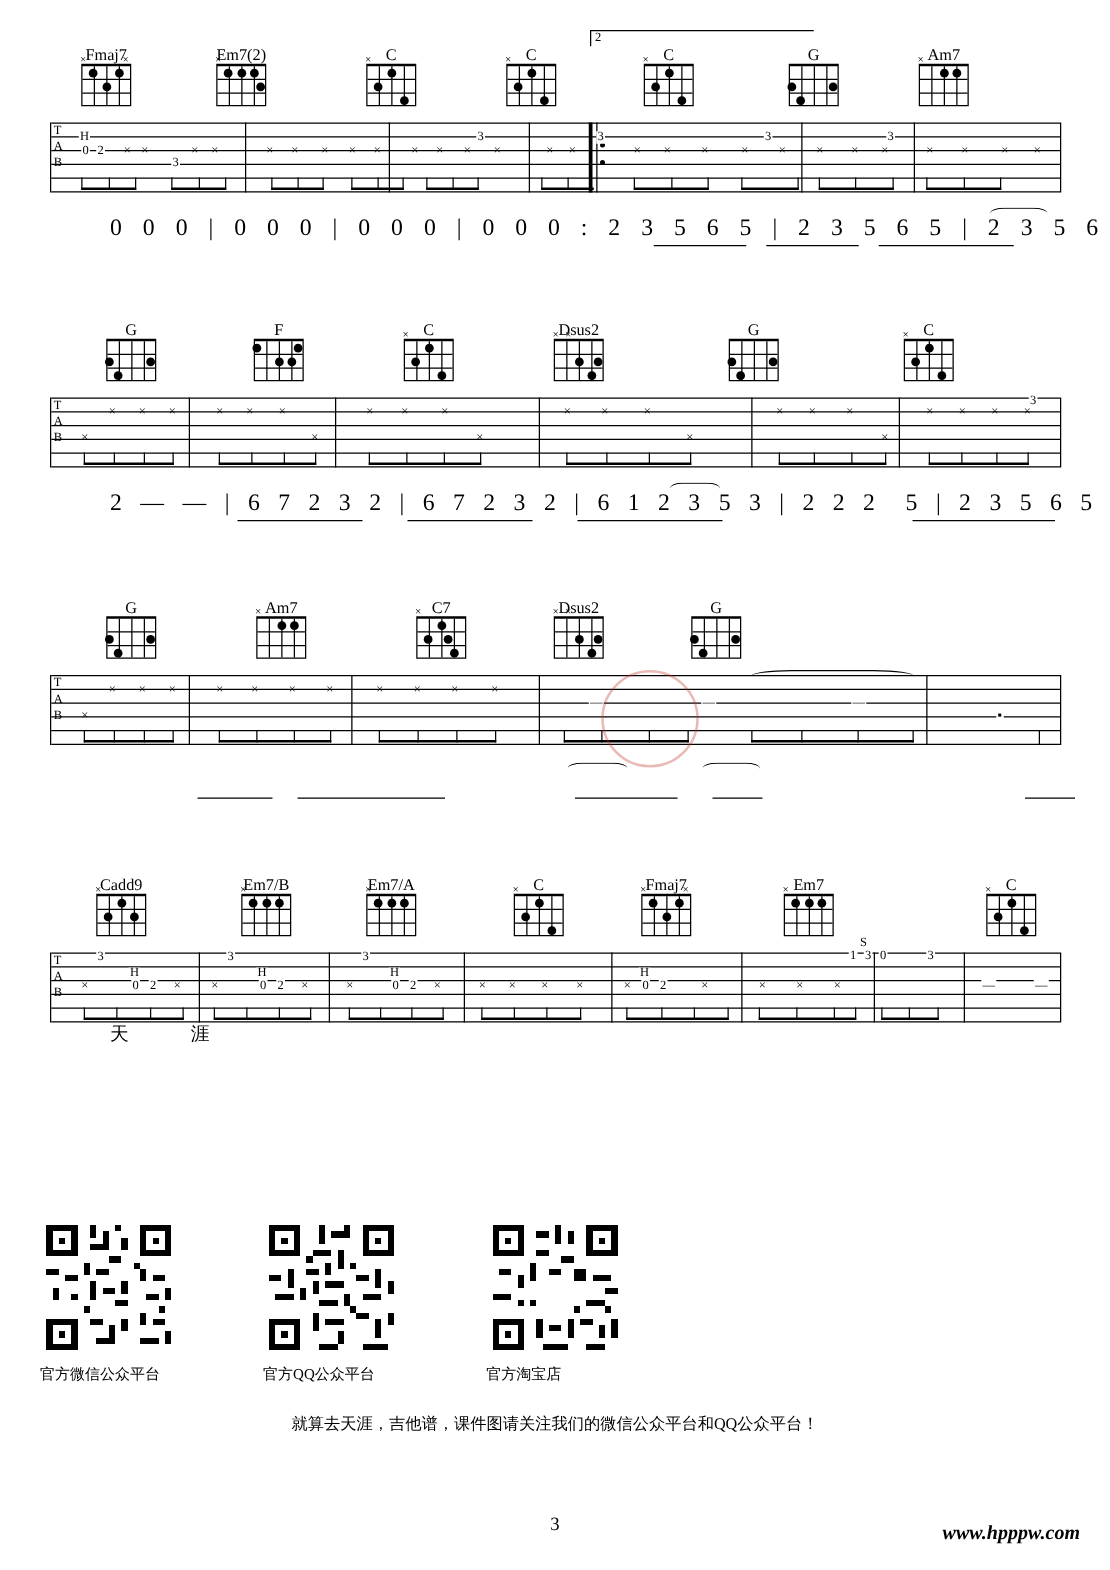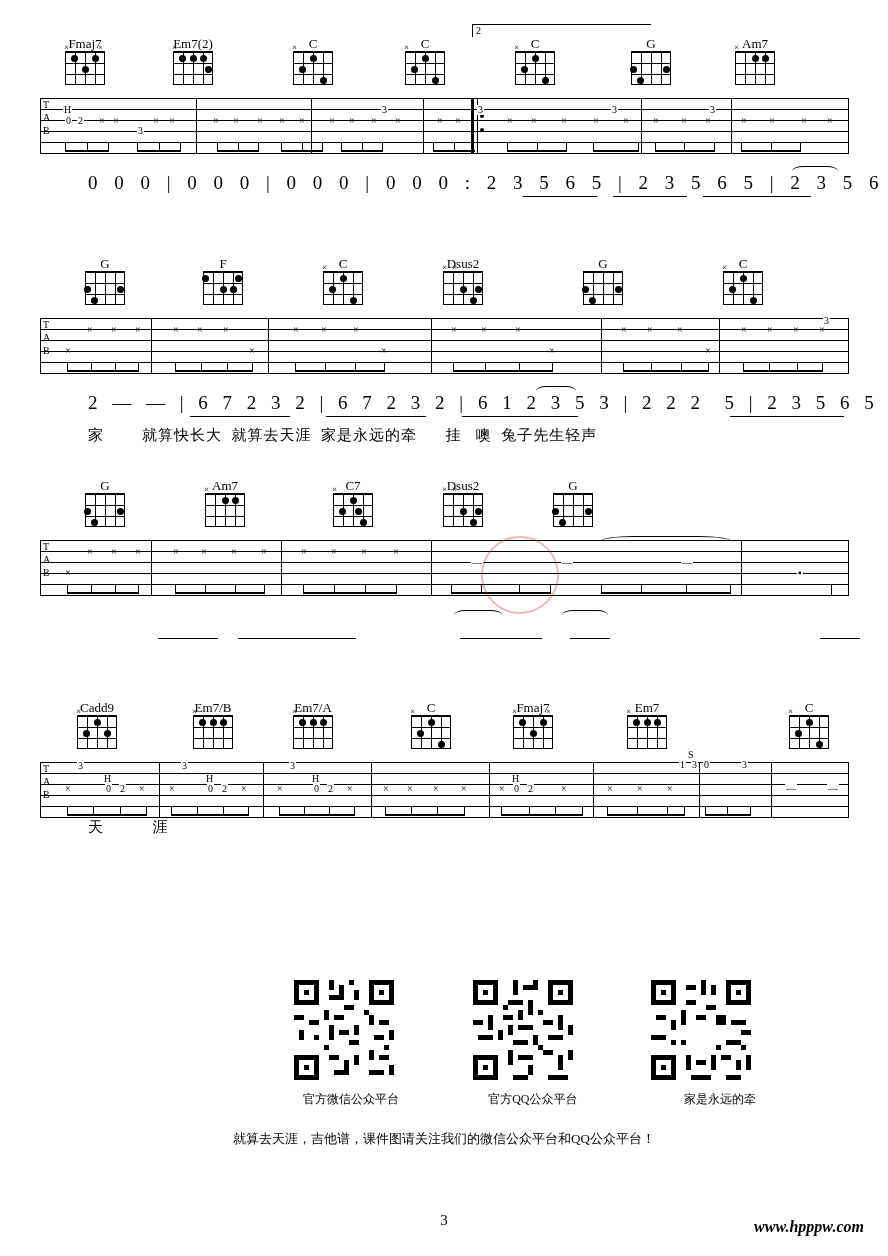--- a/index.html
+++ b/index.html
@@ -38,21 +38,21 @@
 
   .repeat-open{position:absolute;top:0;height:56px;}
   .repeat-open .thick{position:absolute;left:0;top:0;width:3px;height:56px;background:#000;}
   .repeat-open .thin{position:absolute;left:6px;top:0;width:1px;height:56px;background:#000;}
   .repeat-open .rd{position:absolute;left:9px;width:4px;height:4px;border-radius:50%;background:#000;}
 
   .volta{position:absolute;border-left:1px solid #000;border-top:1px solid #000;height:12px;}
   .volta .lb{position:absolute;left:3px;top:0px;font-size:10px;font-family:"Liberation Serif",serif;}
 
   
-  .qrwrap{position:absolute;left:0;top:975px;width:788px;text-align:right;}
+  .qrwrap{position:absolute;left:0;top:975px;width:788px;text-align:left;}
   .qr{display:inline-block;width:110px;margin:0 32px;vertical-align:top;}
   .qrimg{width:110px;height:110px;position:relative;background:#fff;}
   .qrcap{font-size:12px;font-family:"Liberation Serif",serif;margin-top:6px;color:#000;}
   .notice{position:absolute;left:0;top:1130px;width:888px;text-align:center;font-size:13px;font-family:"Liberation Serif",serif;}
   .pageno{position:absolute;left:0;top:1212px;width:888px;text-align:center;font-size:15px;font-family:"Liberation Serif",serif;}
   .site{position:absolute;right:24px;top:1218px;font-size:16px;font-weight:bold;font-style:italic;font-family:"Liberation Serif",serif;}
   .stamp{position:absolute;width:74px;height:74px;border:2px solid #c0392b;border-radius:50%;opacity:.35;}
 </style>
 </head>
 <body>
@@ -447,23 +447,20 @@
 
     <div class="notes" style="margin-top:22px;">
       <span class="n" style="left:48px;letter-spacing:5px;">2 — — | 6 7 2 3 2 | 6 7 2 3 2 | 6 1 2 3 5 3 | 2 2 2  5 | 2 3 5 6 5 3</span>
       <div class="underline" style="left:150px;top:24px;width:100px"></div>
       <div class="underline" style="left:286px;top:24px;width:100px"></div>
       <div class="underline" style="left:422px;top:24px;width:116px"></div>
       <div class="underline" style="left:690px;top:24px;width:114px"></div>
       <div class="slur" style="left:496px;top:-6px;width:40px;"></div>
     </div>
 
-    <div class="lyr" style="margin-top:4px;">
-      <span style="left:48px;letter-spacing:1px;">家        就算快长大  就算去天涯  家是永远的牵      挂   噢  兔子先生轻声</span>
-    </div>
   </div>
 
   <div class="system" style="top:478px;">
     <div class="chordrow">
       <div class="chordbox" style="left:42px;">
         <div class="chordname">G</div>
         <div class="grid">
             <div class="v" style="left:9px"></div>
             <div class="v" style="left:19px"></div>
             <div class="v" style="left:29px"></div>
@@ -966,20 +963,20 @@
             <rect x="15" y="16" width="2" height="1"></rect>
               <rect x="18" y="17" width="1" height="2"></rect>
               <rect x="20" y="16" width="1" height="3"></rect>
               <rect x="16" y="20" width="3" height="1"></rect>
             <rect x="7" y="13" width="1" height="1"></rect>
               <rect x="14" y="14" width="1" height="1"></rect>
               <rect x="19" y="14" width="1" height="1"></rect>
           </g>
         </svg>
       </div>
-      <div class="qrcap">家是永远的牵</div>
+      <div class="qrcap">官方淘宝店</div>
     </div>
   </div>
 
   <div class="notice">就算去天涯，吉他谱，课件图请关注我们的微信公众平台和QQ公众平台！</div>
   <div class="pageno">3</div>
   <div class="site">www.hpppw.com</div>
 </div>
 
 </body></html>

